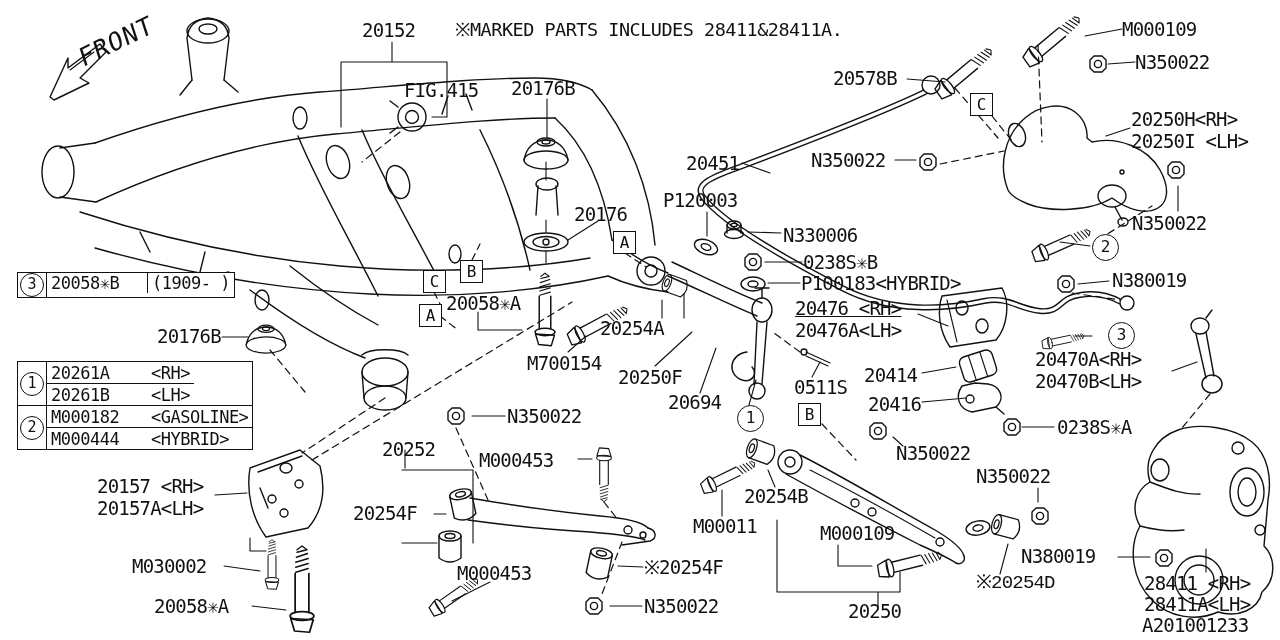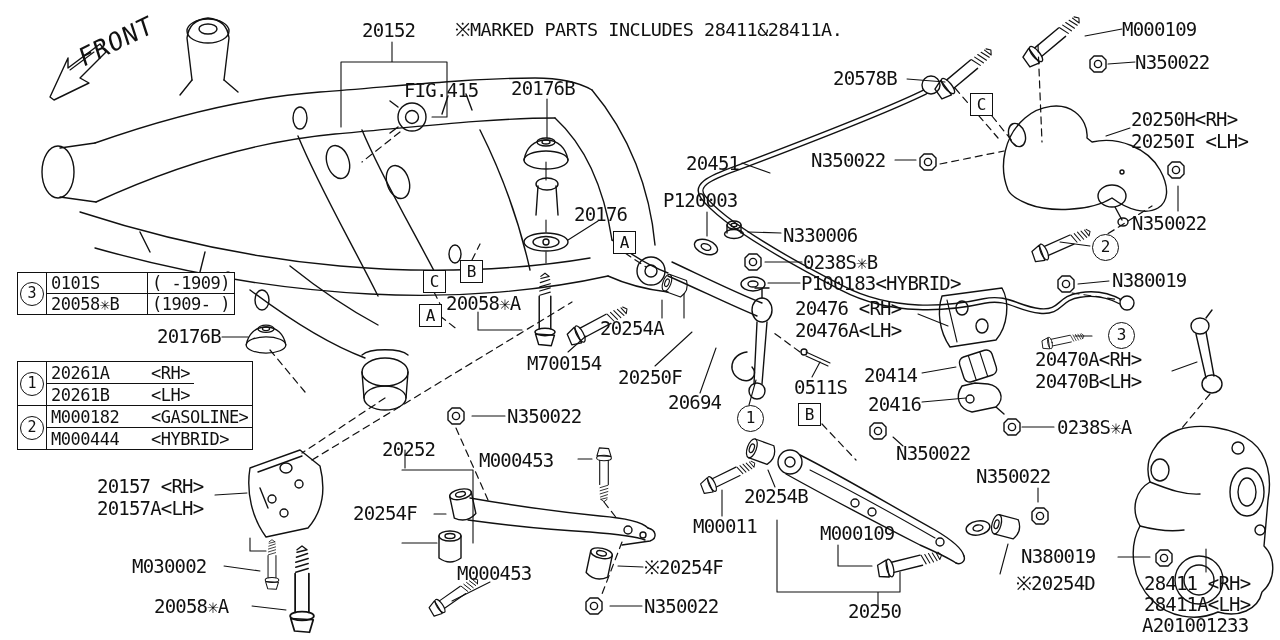--- a/index.html
+++ b/index.html
@@ -303,21 +303,21 @@
       <div class="part-label" style="left: 1135px; top: 53px;">N350022</div>
       <div class="part-label" style="left: 1131px; top: 110px;">20250H&lt;RH&gt;</div>
       <div class="part-label" style="left: 1131px; top: 132px;">20250I &lt;LH&gt;</div>
       <div class="part-label" style="left: 811px; top: 151px;">N350022</div>
       <div class="part-label" style="left: 686px; top: 154px;">20451</div>
       <div class="part-label" style="left: 1132px; top: 214px;">N350022</div>
       <div class="part-label" style="left: 663px; top: 191px;">P120003</div>
       <div class="part-label" style="left: 783px; top: 226px;">N330006</div>
       <div class="part-label" style="left: 803px; top: 253px;">0238S✳B</div>
       <div class="part-label" style="left: 801px; top: 274px;">P100183&lt;HYBRID&gt;</div>
-      <div class="part-label" style="left: 795px; top: 299px;">20476 &lt;RH&gt;</div>
+      <div class="part-label" style="left: 795px; top: 299px; text-decoration: underline;">20476 &lt;RH&gt;</div>
       <div class="part-label" style="left: 795px; top: 321px;">20476A&lt;LH&gt;</div>
       <div class="part-label" style="left: 1112px; top: 271px;">N380019</div>
       <div class="part-label" style="left: 1035px; top: 350px;">20470A&lt;RH&gt;</div>
       <div class="part-label" style="left: 1035px; top: 372px;">20470B&lt;LH&gt;</div>
       <div class="part-label" style="left: 1057px; top: 418px;">0238S✳A</div>
       <div class="part-label" style="left: 864px; top: 366px;">20414</div>
       <div class="part-label" style="left: 868px; top: 395px;">20416</div>
       <div class="part-label" style="left: 574px; top: 205px;">20176</div>
       <div class="part-label" style="left: 446px; top: 294px;">20058✳A</div>
       <div class="part-label" style="left: 527px; top: 354px;">M700154</div>
@@ -336,21 +336,21 @@
       <div class="part-label" style="left: 353px; top: 504px;">20254F</div>
       <div class="part-label" style="left: 457px; top: 564px;">M000453</div>
       <div class="part-label" style="left: 644px; top: 558px;">※20254F</div>
       <div class="part-label" style="left: 644px; top: 597px;">N350022</div>
       <div class="part-label" style="left: 693px; top: 517px;">M00011</div>
       <div class="part-label" style="left: 744px; top: 487px;">20254B</div>
       <div class="part-label" style="left: 820px; top: 524px;">M000109</div>
       <div class="part-label" style="left: 896px; top: 444px;">N350022</div>
       <div class="part-label" style="left: 976px; top: 467px;">N350022</div>
       <div class="part-label" style="left: 1021px; top: 547px;">N380019</div>
-      <div class="part-label" style="left: 1016px; top: 574px;">※20254D</div>
+      <div class="part-label" style="left: 976px; top: 574px; font-family: Liberation Mono, monospace;">※20254D</div>
       <div class="part-label" style="left: 848px; top: 602px;">20250</div>
       <div class="part-label" style="left: 1144px; top: 574px;">28411 &lt;RH&gt;</div>
       <div class="part-label" style="left: 1144px; top: 595px;">28411A&lt;LH&gt;</div>
       <div class="part-label" style="left: 1142px; top: 616px;">A201001233</div>
     </div>
 
   <div id="callouts-layer">
       <div class="callout-box" style="left: 613px; top: 231px;">A</div>
       <div class="callout-box" style="left: 460px; top: 260px;">B</div>
       <div class="callout-box" style="left: 423px; top: 270px;">C</div>
@@ -360,24 +360,20 @@
       <div class="callout-circle" style="left: 737px; top: 405px;">1</div>
       <div class="callout-circle" style="left: 1092px; top: 234px;">2</div>
       <div class="callout-circle" style="left: 1108px; top: 322px;">3</div>
     </div>
 
   <div id="table-top" class="app-table">
     <div class="tcircle-cell">
       <div class="tbl-circle">3</div>
     </div>
     <div class="trows">
-      <div class="trow">
-        <span class="tcell part">0101S</span>
-        <span class="tcell">( -1909)</span>
-      </div>
       <div class="trow">
         <span class="tcell part">20058✳B</span>
         <span class="tcell">(1909- )</span>
       </div>
     </div>
   </div>
 
   <div id="table-left" class="app-table">
     <div class="tgroup">
       <div class="tcircle-cell">

